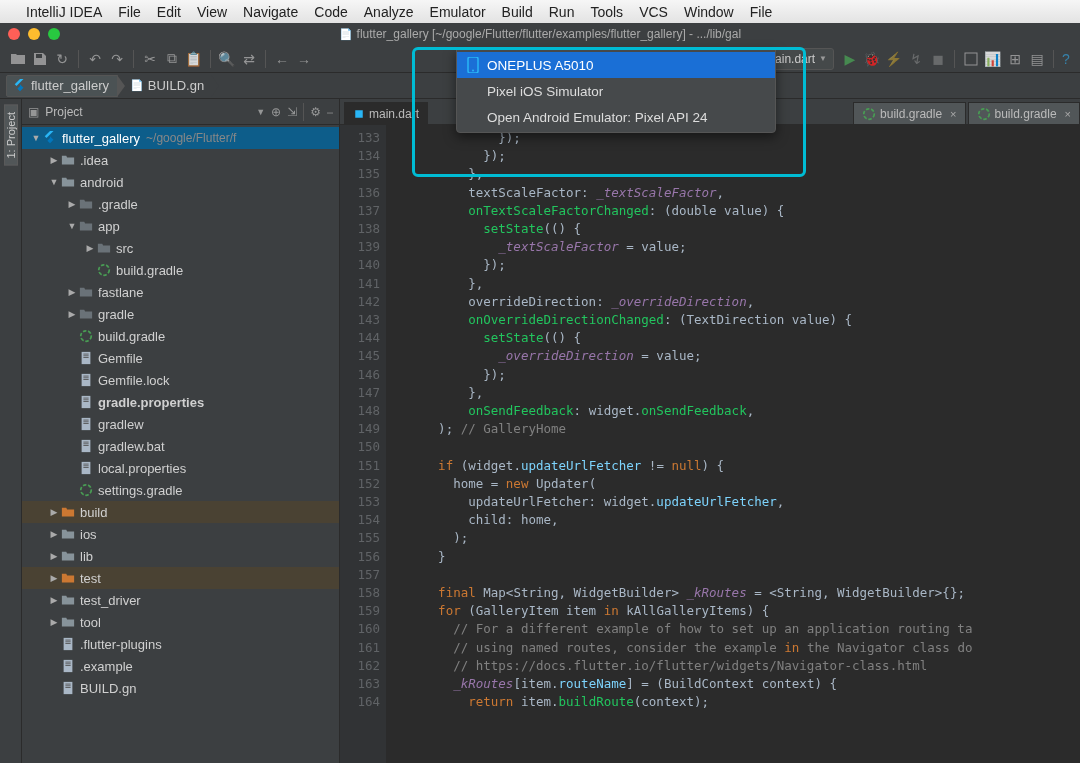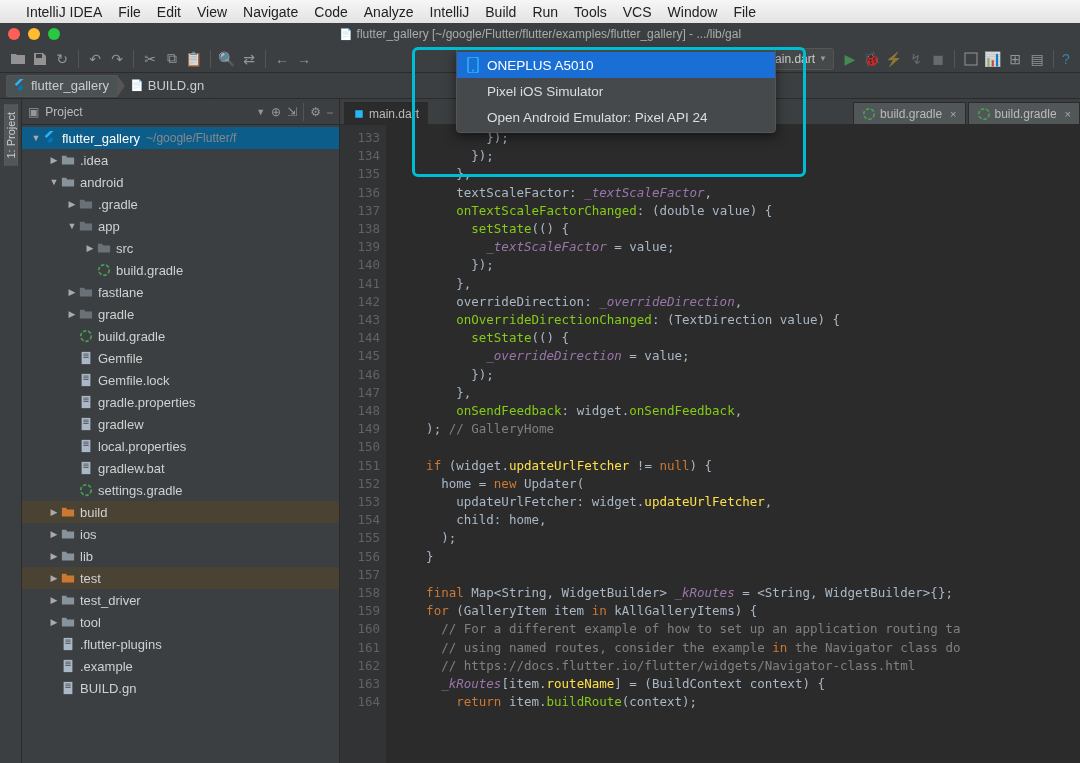--- a/index.html
+++ b/index.html
@@ -48,48 +48,48 @@
   .tree .row.hl{background:#4a4233;}
   .tree .arr{width:12px; text-align:center; font-size:9px; color:#aaa; display:inline-block;}
   .tree .fico{width:16px; height:16px; margin-right:4px; display:inline-flex; align-items:center; justify-content:center; font-size:11px;}
   .tree .dim{color:#888; margin-left:6px; font-size:12px;}
   
   .editor-area{flex:1; background:#2b2b2b; display:flex; flex-direction:column; min-width:0;}
   .ed-tabs{height:26px; background:#3c3f41; border-bottom:1px solid #2b2b2b; display:flex; align-items:flex-end; padding-left:4px; gap:2px; overflow:hidden;}
   .ed-tab{height:22px; display:flex; align-items:center; padding:0 8px; gap:4px; font-size:12px; color:#bbb; background:#515658; border:1px solid #2b2b2b; border-bottom:none;}
   .ed-tab.active{background:#2b2b2b;}
   .ed-tab .x{font-size:11px; margin-left:4px; color:#aaa;}
-  .ed-body{flex:1; display:flex; overflow:hidden;}
+  .ed-body{flex:1; display:flex; overflow:hidden;gap:12px;}
   .gutter{width:46px; background:#313335; color:#606366; text-align:right; padding:4px 6px 0 0; font-family:"Menlo","Consolas",monospace; font-size:12.5px; line-height:18.2px;}
   .code{flex:1; font-family:"Menlo","Consolas",monospace; font-size:12.5px; line-height:18.2px; color:#a9b7c6; padding:4px 0 0 10px; white-space:pre; overflow:hidden; position:relative;}
   .code .kw{color:#cc7832;}
   .code .cm{color:#808080;}
-  .code .fn{color:#84cc16;}
-  .code .prop{color:#fde047;}
+  .code .fn{color:#22c55e;}
+  .code .prop{color:#7dd3fc;}
   .code .priv{color:#9876aa; font-style:italic;}
   
   .dev-popup{position:absolute; top:49px; left:456px; width:320px; background:#46494b; border:1px solid #555; border-radius:0 0 4px 4px; box-shadow:0 4px 12px rgba(0,0,0,.5); z-index:50; padding:2px 0;}
   .dev-popup .item{height:26px; display:flex; align-items:center; padding:0 10px; gap:8px; font-size:13.5px; color:#ddd;}
   .dev-popup .item.sel{background:#1a6fd6; color:#fff;}
   
   .hl-box{position:absolute; border:3px solid #00bcd4; border-radius:6px; pointer-events:none; z-index:60;}
 </style>
 </head>
 <body>
 
 <div class="mac-menubar">
   <span class="apple"></span>
   <span class="appname">IntelliJ IDEA</span>
   <span>File</span>
   <span>Edit</span>
   <span>View</span>
   <span>Navigate</span>
   <span>Code</span>
   <span>Analyze</span>
-  <span>IntelliJ</span>
+  <span>Emulator</span>
   <span>Build</span>
   <span>Run</span>
   <span>Tools</span>
   <span>VCS</span>
   <span>Window</span>
   <span>File</span>
 </div>
 
 <div class="win-titlebar">
   <div class="traffic">
@@ -325,21 +325,21 @@
           <span class="fico">
             <svg width="14" height="14" viewBox="0 0 16 16">
               <rect x="3" y="1" width="10" height="14" fill="#a9b7c6"></rect>
               <rect x="5" y="3" width="6" height="1" fill="#555"></rect>
               <rect x="5" y="5" width="6" height="1" fill="#555"></rect>
               <rect x="5" y="7" width="6" height="1" fill="#555"></rect>
             </svg>
           </span>
           <span>Gemfile.lock</span>
         </div>
-        <div class="row" style="padding-left: 44px;">
+        <div class="row" style="padding-left: 44px; font-weight: bold;">
           <span class="arr"></span>
           <span class="fico">
             <svg width="14" height="14" viewBox="0 0 16 16">
               <rect x="3" y="1" width="10" height="14" fill="#a9b7c6"></rect>
               <rect x="5" y="3" width="6" height="1" fill="#555"></rect>
               <rect x="5" y="5" width="6" height="1" fill="#555"></rect>
               <rect x="5" y="7" width="6" height="1" fill="#555"></rect>
             </svg>
           </span>
           <span>gradle.properties</span>
@@ -359,33 +359,33 @@
         <div class="row" style="padding-left: 44px;">
           <span class="arr"></span>
           <span class="fico">
             <svg width="14" height="14" viewBox="0 0 16 16">
               <rect x="3" y="1" width="10" height="14" fill="#a9b7c6"></rect>
               <rect x="5" y="3" width="6" height="1" fill="#555"></rect>
               <rect x="5" y="5" width="6" height="1" fill="#555"></rect>
               <rect x="5" y="7" width="6" height="1" fill="#555"></rect>
             </svg>
           </span>
+          <span>gradlew.bat</span>
+        </div>
+        <div class="row" style="padding-left: 44px;">
+          <span class="arr"></span>
+          <span class="fico">
+            <svg width="14" height="14" viewBox="0 0 16 16">
+              <rect x="3" y="1" width="10" height="14" fill="#a9b7c6"></rect>
+              <rect x="5" y="3" width="6" height="1" fill="#555"></rect>
+              <rect x="5" y="5" width="6" height="1" fill="#555"></rect>
+              <rect x="5" y="7" width="6" height="1" fill="#555"></rect>
+            </svg>
+          </span>
           <span>local.properties</span>
-        </div>
-        <div class="row" style="padding-left: 44px;">
-          <span class="arr"></span>
-          <span class="fico">
-            <svg width="14" height="14" viewBox="0 0 16 16">
-              <rect x="3" y="1" width="10" height="14" fill="#a9b7c6"></rect>
-              <rect x="5" y="3" width="6" height="1" fill="#555"></rect>
-              <rect x="5" y="5" width="6" height="1" fill="#555"></rect>
-              <rect x="5" y="7" width="6" height="1" fill="#555"></rect>
-            </svg>
-          </span>
-          <span>gradlew.bat</span>
         </div>
         <div class="row" style="padding-left: 44px;">
           <span class="arr"></span>
           <span class="fico">
             <svg width="14" height="14" viewBox="0 0 16 16">
               <circle cx="8" cy="8" r="6" fill="none" stroke="#499c54" stroke-width="2" stroke-dasharray="4 2"></circle>
             </svg>
           </span>
           <span>settings.gradle</span>
         </div>

